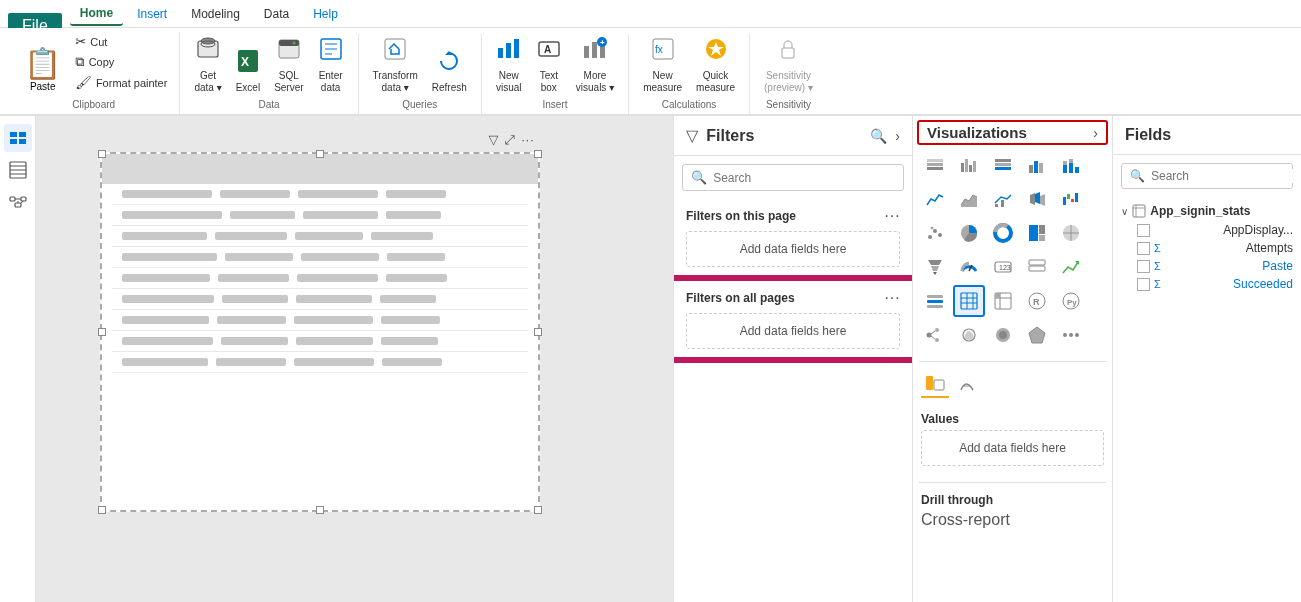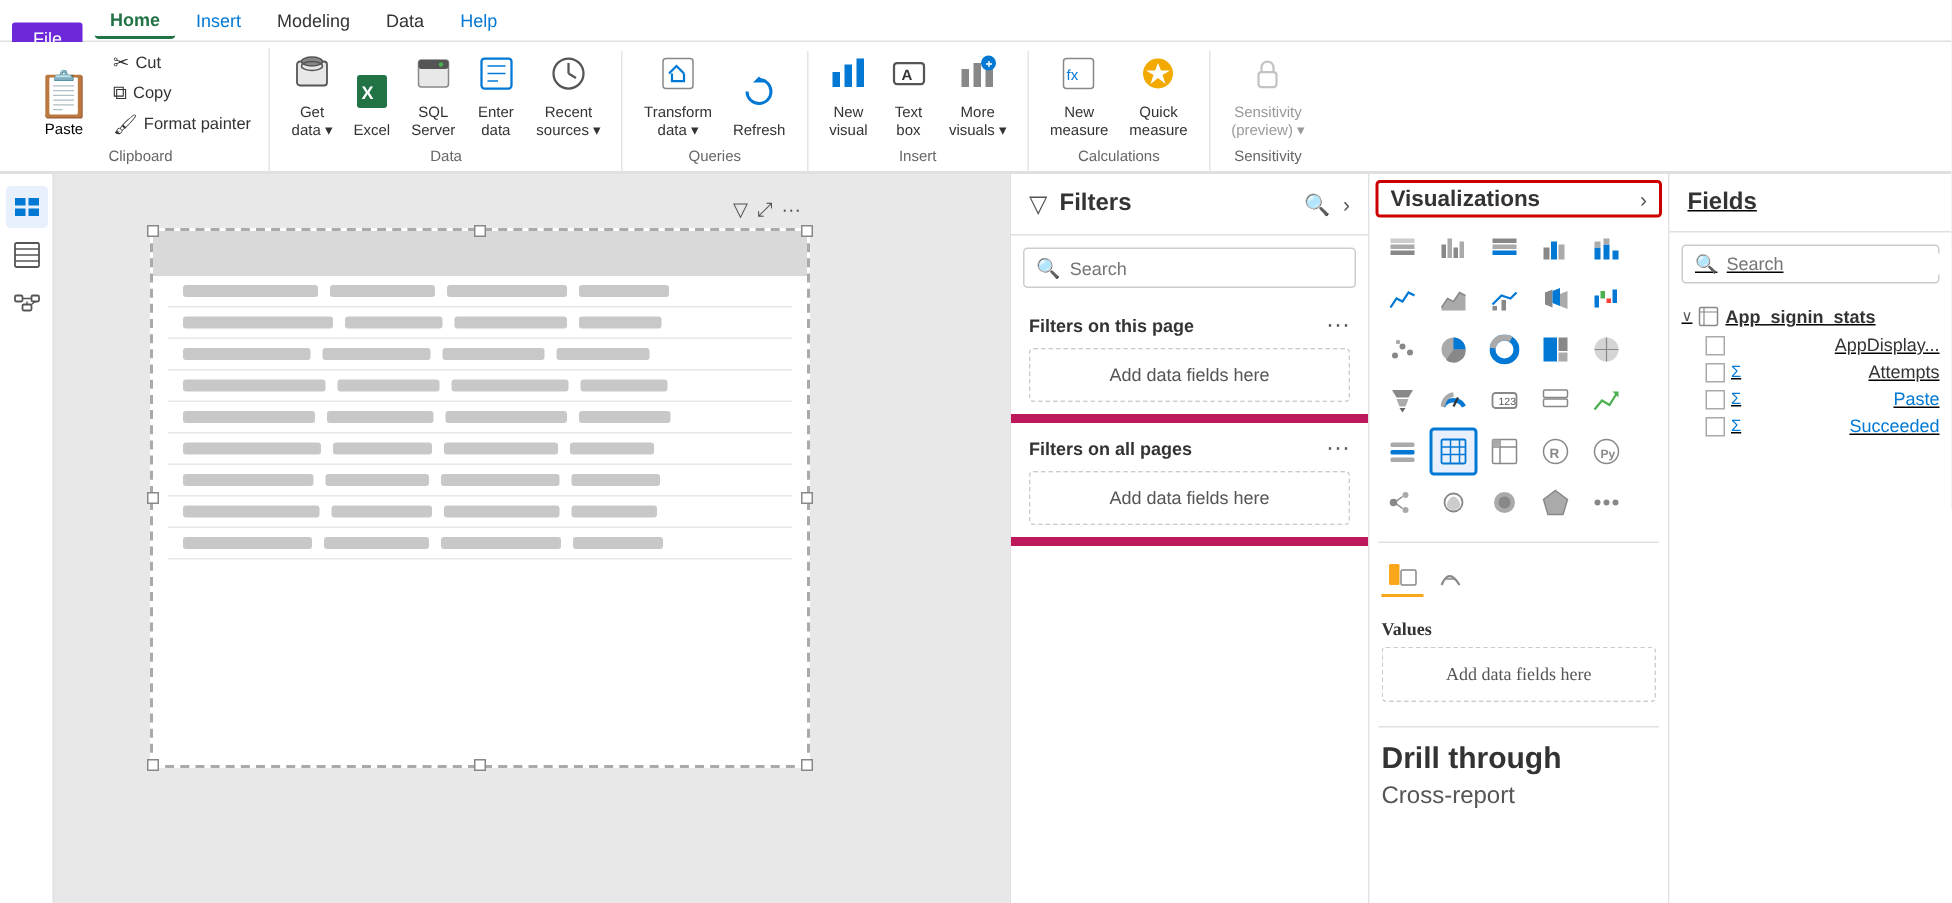--- a/index.html
+++ b/index.html
@@ -16,25 +16,25 @@
       gap: 4px;
     }
     .menu-item {
       padding: 4px 10px;
       font-size: 12px;
       cursor: pointer;
       color: #333;
       border-radius: 3px;
     }
     .file-btn {
-      background: #6d28d9;
+      background: #0f766e;
       color: #fff;
       padding: 4px 14px;
       border-radius: 2px;
-      font-size: 12px;
+      font-size: 16px;
       cursor: pointer;
       margin-right: 4px;
       margin-top: 24px;
     }
     .ribbon-content {
       display: flex;
       align-items: flex-end;
       padding: 4px 8px 0 8px;
       gap: 0;
     }
@@ -312,30 +312,29 @@
       border: 1px dashed #ccc;
       border-radius: 3px;
       padding: 10px;
       text-align: center;
       color: #555;
       font-size: 12px;
       cursor: pointer;
       margin-bottom: 8px;
     }
     .drill-section { padding: 6px 8px; }
-    .drill-title { font-size: 20px; font-weight: 600; color: #333; margin-bottom: 4px; }
+    .drill-title { font-size: 12px; font-weight: 600; color: #333; margin-bottom: 4px; }
     .drill-sub { font-size: 16px; color: #555; }
 
     
     .fields-panel {
       width: 188px;
       background: #fff;
       display: flex;
       flex-direction: column;
-      text-decoration: underline;
     }
     .fields-header {
       padding: 10px 12px;
       border-bottom: 1px solid #e0e0e0;
       font-size: 16px;
       font-weight: 600;
       color: #333;
     }
     .fields-search {
       margin: 8px;
@@ -483,30 +482,20 @@
           <div class="ribbon-btn">
             <div class="icon">
               <svg width="26" height="26" viewBox="0 0 26 26">
                   <rect x="3" y="3" width="20" height="20" rx="2" fill="#fff" stroke="#0078d4" stroke-width="1.5"></rect>
                   <line x1="7" y1="8" x2="19" y2="8" stroke="#0078d4" stroke-width="1"></line>
                   <line x1="7" y1="13" x2="19" y2="13" stroke="#0078d4" stroke-width="1"></line>
                   <line x1="7" y1="18" x2="14" y2="18" stroke="#0078d4" stroke-width="1"></line>
                 </svg>
             </div>
             <div class="label">Enter<br>data</div>
-          </div>
-          <div class="ribbon-btn">
-            <div class="icon">
-              <svg width="26" height="26" viewBox="0 0 26 26">
-                  <circle cx="13" cy="13" r="10" fill="none" stroke="#555" stroke-width="1.5"></circle>
-                  <line x1="13" y1="6" x2="13" y2="13" stroke="#555" stroke-width="1.5"></line>
-                  <line x1="13" y1="13" x2="18" y2="16" stroke="#555" stroke-width="1.5"></line>
-                </svg>
-            </div>
-            <div class="label">Recent<br>sources ▾</div>
           </div>
         </div>
         <div class="ribbon-group-label">Data</div>
       </div>
 
       <div class="ribbon-group">
         <div class="ribbon-group-items">
           <div class="ribbon-btn">
             <div class="icon">
               <svg width="26" height="26" viewBox="0 0 26 26">
@@ -997,21 +986,21 @@
             </svg>
         </div>
         <div class="build-icon">
           <svg width="22" height="22" viewBox="0 0 22 22">
               <path d="M5 17 Q10 5 17 17" fill="none" stroke="#888" stroke-width="1.5"></path>
               <line x1="8" y1="13" x2="14" y2="13" stroke="#888" stroke-width="1"></line>
             </svg>
         </div>
       </div>
 
-      <div style="padding:4px 8px;font-family:Liberation Serif, serif;">
+      <div style="padding:4px 8px;">
         <div class="section-label">Values</div>
         <div class="add-fields-box">Add data fields here</div>
       </div>
 
       <div class="viz-divider"></div>
 
       <div class="drill-section">
         <div class="drill-title">Drill through</div>
         <div class="drill-sub">Cross-report</div>
       </div>

